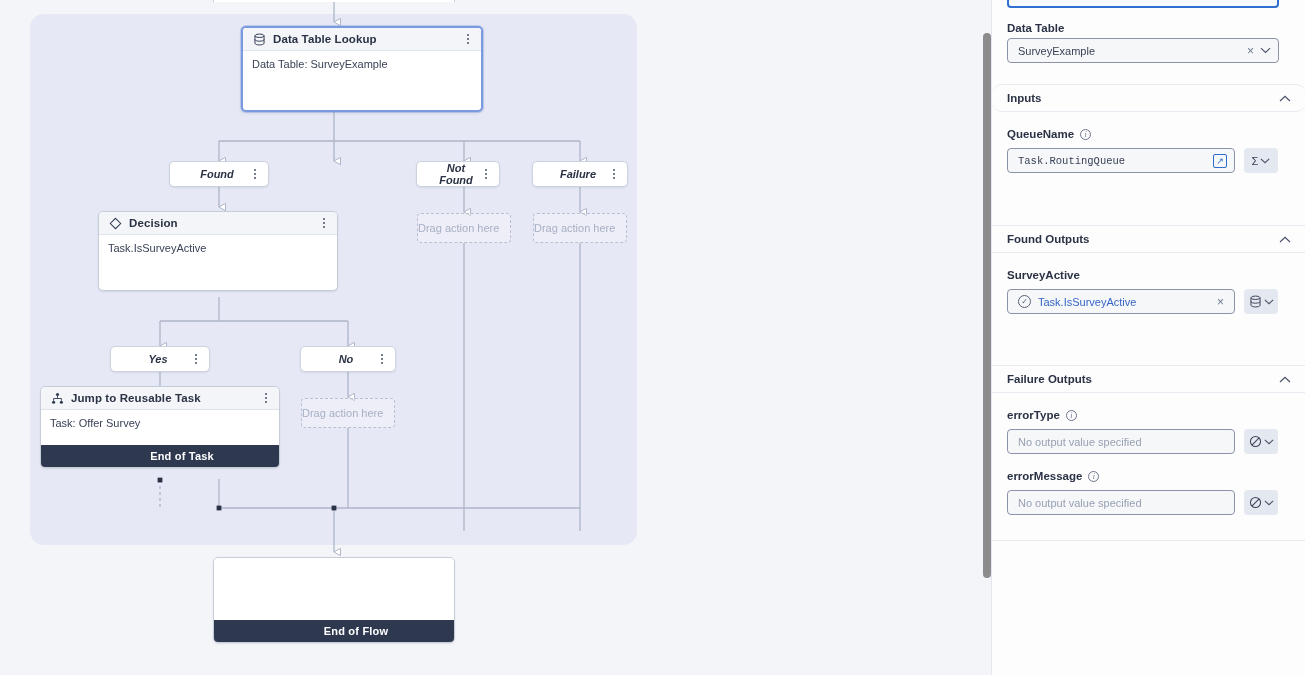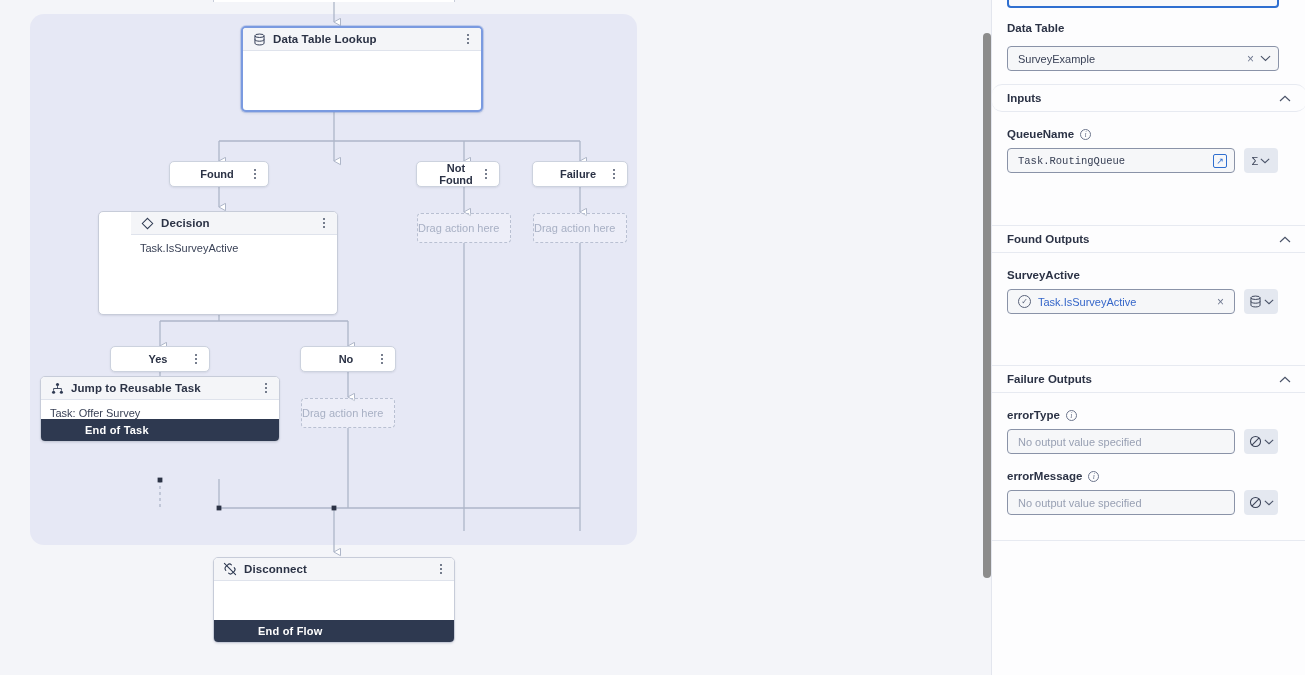--- a/index.html
+++ b/index.html
@@ -69,21 +69,21 @@
   .kebab i { display:block; width:2px; height:2px; border-radius:50%; background:#4a5368; }
   .node-body {
     padding: 7px 9px 0 9px;
     font-size: 11px; color: #3a4257;
     background: #fff;
   }
   .node-footer {
     position: absolute; left: 0; right: 0; bottom: 0;
     height: 22px; line-height: 22px;
     background: #2e3950; color: #ffffff;
-    font-size: 11px; font-weight: bold; text-align: left;
+    font-size: 11px; font-weight: bold; text-align: center;
     letter-spacing: .2px;
     padding-left: 44px;
   }
 
   
   #node-top-partial {
     position: absolute; left: 213px; top: -14px;
     width: 242px; height: 16px;
     background:#fff; border:1px solid #c7ccd9;
     border-bottom: none;
@@ -91,21 +91,21 @@
   }
 
   
   .branch {
     position: absolute;
     height: 26px;
     background: #ffffff;
     border: 1px solid #ccd2de;
     border-radius: 5px;
     box-shadow: 0 1px 2px rgba(30,40,70,.09);
-    display: flex; align-items: center;
+    display: flex; align-items: center; font-style: italic;
   }
   .branch .b-label {
     flex: 1 1 auto; text-align: center;
     font-size: 11px; font-weight: bold; color: #2b3245;
     padding-left: 16px;
   }
   .branch .kebab { margin-right: 6px; }
 
   
   .dropzone {
@@ -271,20 +271,21 @@
             <path d="M2.4,8 C2.4,9.2 5,10.1 8,10.1 C11,10.1 13.6,9.2 13.6,8" fill="none" stroke="#2f3a52" stroke-width="1.2"></path>
           </svg>
         </span>
         <span class="hd-title">Data Table Lookup</span>
         <span class="kebab">
           <i></i>
             <i></i>
             <i></i>
         </span>
       </div>
+      <div class="node-body">Data Table: SurveyExample</div>
     </div>
 
     <div class="branch" style="left:169px; top:161px; width:100px;">
       <span class="b-label">Found</span>
       <span class="kebab">
           <i></i>
           <i></i>
           <i></i>
         </span>
     </div>
@@ -307,21 +308,21 @@
         </span>
     </div>
 
     <div class="dropzone" style="left:417px; top:213px; width:94px;">
       <span>Drag action here</span>
     </div>
     <div class="dropzone" style="left:533px; top:213px; width:94px;">
       <span>Drag action here</span>
     </div>
 
-    <div class="node" style="left:98px; top:211px; width:240px; height:104px;padding-left:32px;">
+    <div class="node" style="left:98px; top:211px; width:240px; height:80px;">
       <div class="node-head">
         <span class="hd-icon">
           <svg width="13" height="13" viewBox="0 0 16 16">
             <path d="M8,1.6 L14.4,8 L8,14.4 L1.6,8 Z" fill="none" stroke="#2f3a52" stroke-width="1.25"></path>
           </svg>
         </span>
         <span class="hd-title">Decision</span>
         <span class="kebab">
             <i></i>
             <i></i>
@@ -345,21 +346,21 @@
           <i></i>
           <i></i>
           <i></i>
         </span>
     </div>
 
     <div class="dropzone" style="left:301px; top:398px; width:94px;">
       <span>Drag action here</span>
     </div>
 
-    <div class="node" style="left:40px; top:376px; width:240px; height:66px;">
+    <div class="node" style="left:40px; top:386px; width:240px; height:82px;">
       <div class="node-head">
         <span class="hd-icon">
           <svg width="13" height="13" viewBox="0 0 16 16">
             <circle cx="8" cy="3" r="1.9" fill="#2f3a52"></circle>
             <circle cx="3.2" cy="12.6" r="1.9" fill="#2f3a52"></circle>
             <circle cx="12.8" cy="12.6" r="1.9" fill="#2f3a52"></circle>
             <path d="M8,5 L8,8 M3.2,10.7 L3.2,8 L12.8,8 L12.8,10.7" fill="none" stroke="#2f3a52" stroke-width="1.1"></path>
           </svg>
         </span>
         <span class="hd-title">Jump to Reusable Task</span>
@@ -367,51 +368,36 @@
             <i></i>
             <i></i>
             <i></i>
           </span>
       </div>
       <div class="node-body">Task: Offer Survey</div>
       <div class="node-footer">End of Task</div>
     </div>
 
     <div class="node" style="left:213px; top:557px; width:242px; height:86px;">
-      <div class="node-head">
-        <span class="hd-icon">
-          <svg width="14" height="14" viewBox="0 0 16 16">
-            <path d="M3.2,9.6 C2,8.4 2,6.6 3.2,5.4 L5.4,3.2 C6.6,2 8.4,2 9.6,3.2" fill="none" stroke="#2f3a52" stroke-width="1.25" stroke-linecap="round"></path>
-            <path d="M12.8,6.4 C14,7.6 14,9.4 12.8,10.6 L10.6,12.8 C9.4,14 7.6,14 6.4,12.8" fill="none" stroke="#2f3a52" stroke-width="1.25" stroke-linecap="round"></path>
-            <path d="M1.6,1.6 L14.4,14.4" stroke="#2f3a52" stroke-width="1.25" stroke-linecap="round"></path>
-          </svg>
-        </span>
-        <span class="hd-title">Disconnect</span>
-        <span class="kebab">
-            <i></i>
-            <i></i>
-            <i></i>
-          </span>
-      </div>
       <div class="node-body"></div>
       <div class="node-footer">End of Flow</div>
     </div>
 
   </div>
 
   <div id="vtrack"></div>
   <div id="vscroll"></div>
 
   <div id="panel">
 
     <div class="p-focused-input"></div>
 
     <div style="position:absolute; left:15px; top:22px; width:272px;">
       <div class="p-label">Data Table</div>
-      <div class="fld" style="margin-top:12px;">
+      <div class="fld" style="margin-top:4px;">
         <span class="val">SurveyExample</span>
         <span class="clear">×</span>
         <span class="caret">
           <svg width="11" height="8" viewBox="0 0 12 8">
               <path d="M1,2 L6,6.6 L11,2" fill="none" stroke="#4a5368" stroke-width="1.2"></path>
             </svg>
         </span>
       </div>
     </div>
 

